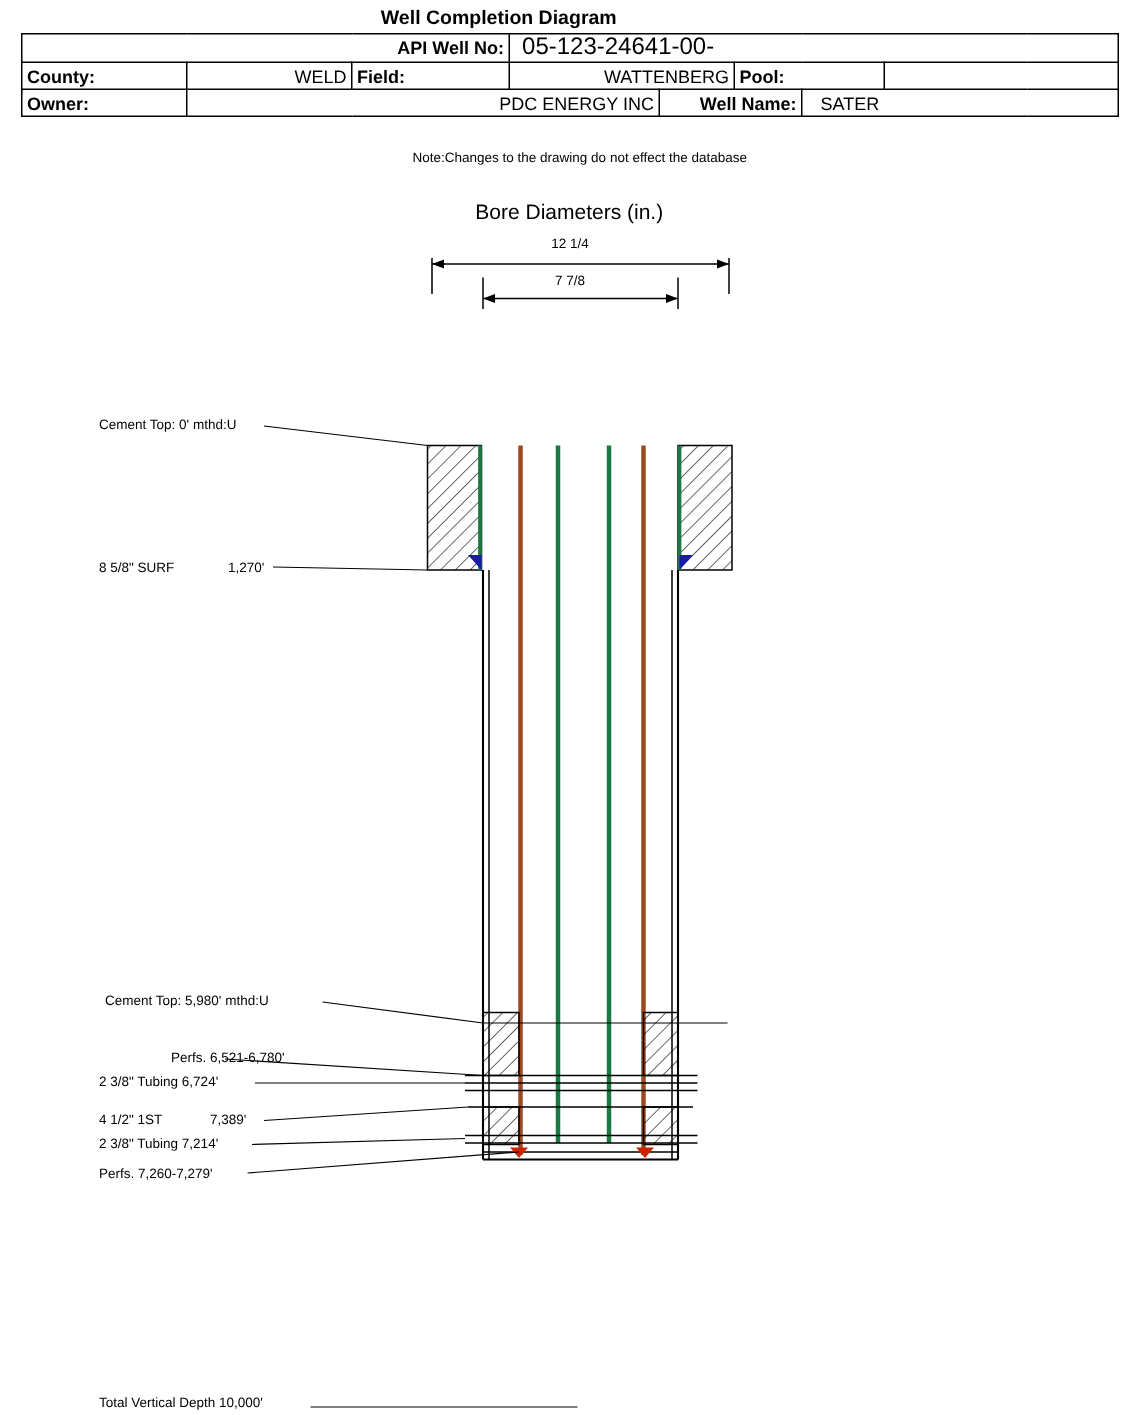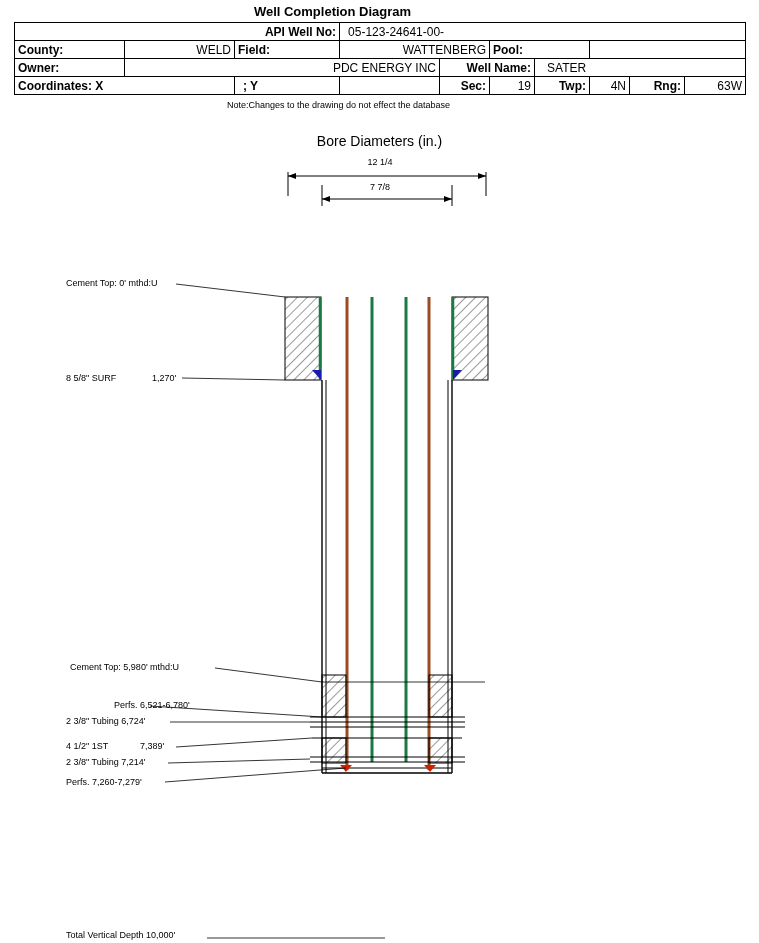--- a/index.html
+++ b/index.html
@@ -51,20 +51,21 @@
   .lbl-big { font-weight: bold; font-size: 13px; }
   .val { font-weight: normal; font-size: 11px; }
   .ctr { text-align: right; }
   .note {
     position: absolute;
     top: 100px;
     left: 0;
     width: 677px;
     text-align: center;
     font-size: 9px;
+    padding-left: 48px;
   }
   
   .bore-title {
     position: absolute;
     top: 133px;
     left: 0;
     width: 759px;
     text-align: center;
     font-size: 14px;
   }
@@ -101,47 +102,36 @@
       <col style="width:50px">
       <col style="width:45px">
       <col style="width:55px">
       <col style="width:40px">
       <col style="width:55px">
       <col style="width:61px">
     </colgroup>
     <tbody>
         <tr>
       <td colspan="3" class="ctr lbl-big">API Well No:</td>
-      <td colspan="7" class="val" style="text-align:left; padding-left:8px; font-size:12px;">05-123-24641-00-</td>
+      <td colspan="7" class="val" style="text-align:left; padding-left:8px; font-size:16px;">05-123-24641-00-</td>
     </tr>
     <tr>
       <td class="lbl-big">County:</td>
       <td class="val ctr">WELD</td>
       <td class="lbl-big">Field:</td>
       <td colspan="2" class="val ctr">WATTENBERG</td>
       <td colspan="2" class="lbl-big">Pool:</td>
       <td colspan="3" class="val"></td>
     </tr>
     <tr>
       <td class="lbl-big">Owner:</td>
       <td colspan="3" class="val ctr">PDC ENERGY INC</td>
       <td colspan="2" class="lbl-big" style="text-align:right;">Well Name:</td>
       <td colspan="4" class="val" style="padding-left:12px;">SATER</td>
     </tr>
-    <tr>
-      <td colspan="2" class="lbl-big">Coordinates: X</td>
-      <td class="lbl-big" style="padding-left:8px;">; Y</td>
-      <td></td>
-      <td class="lbl-big" style="text-align:right;">Sec:</td>
-      <td class="val ctr">19</td>
-      <td class="lbl-big" style="text-align:right;">Twp:</td>
-      <td class="val ctr">4N</td>
-      <td class="lbl-big" style="text-align:right;">Rng:</td>
-      <td class="val ctr">63W</td>
-    </tr>
   </tbody>
     </table>
 
   <div class="note">Note:Changes to the drawing do not effect the database</div>
 
   <div class="bore-title">Bore Diameters (in.)</div>
 
   <div class="dim-label" style="top:157px; left:335px; width:90px;">12 1/4</div>
   <div class="dim-label" style="top:182px; left:335px; width:90px;">7 7/8</div>
 

